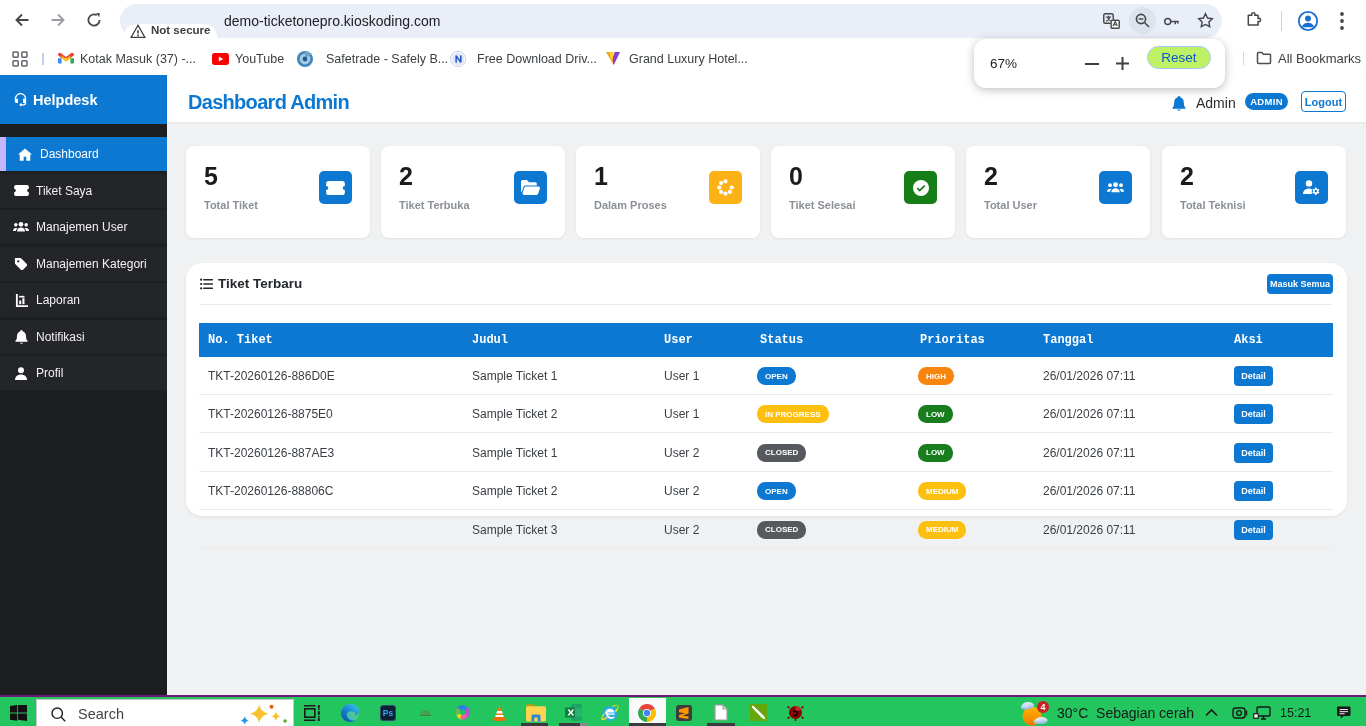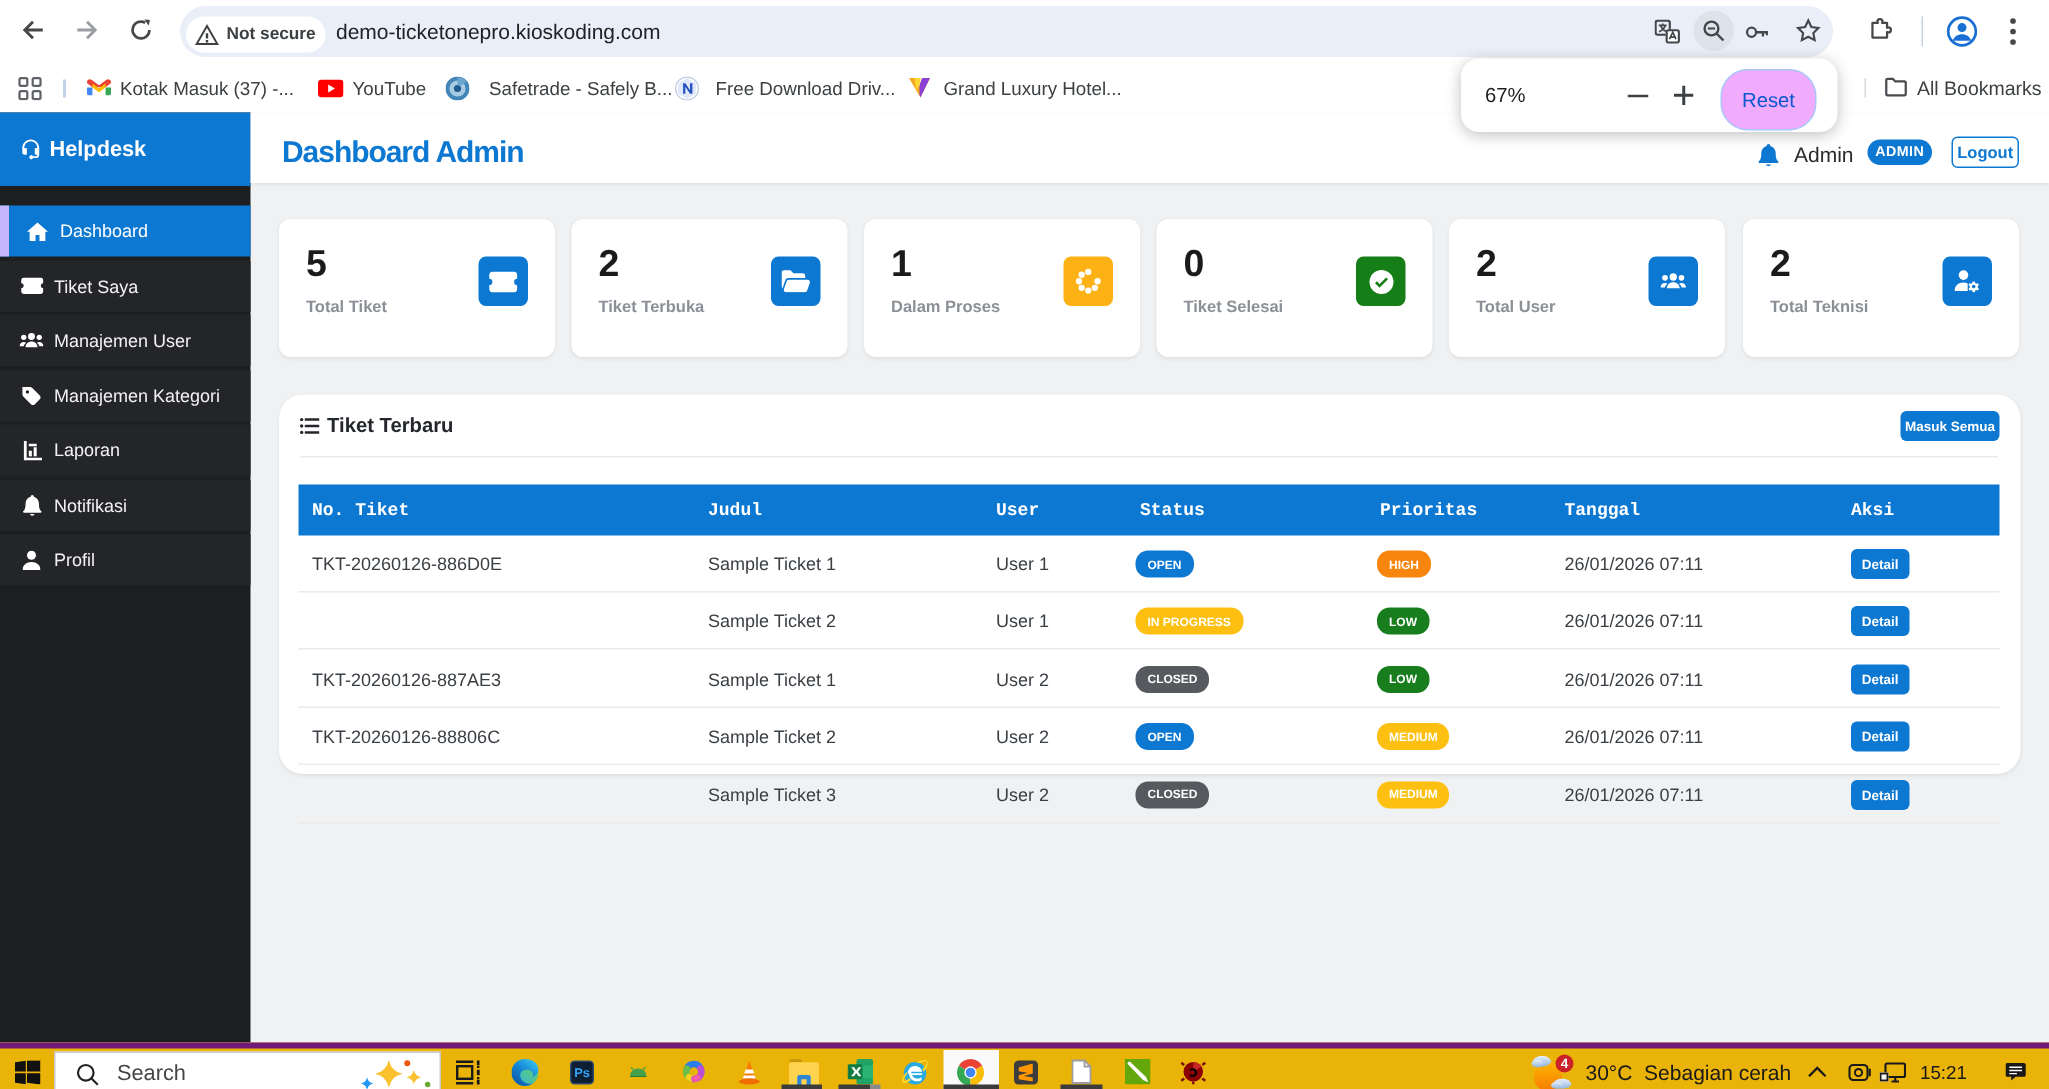--- a/index.html
+++ b/index.html
@@ -5,28 +5,28 @@
 * { margin:0; padding:0; box-sizing:border-box; }
 html,body { width:1366px; height:726px; overflow:hidden; }
 body { font-family:"Liberation Sans", sans-serif; position:relative; background:#fff; }
 .abs { position:absolute; }
 svg { display:block; }
 
 
 #toolbar { left:0; top:0; width:1366px; height:42px; background:#fff; }
 #bookmarks { left:0; top:42px; width:1366px; height:33px; background:#fff; }
 #addrpill { left:120px; top:4px; width:1102px; height:34px; background:#e9eef8; border-radius:17px; }
-#notsec { left:124px; top:11px; width:93px; height:24px; background:#fff; border-radius:12px; display:flex; align-items:center; padding:0 0 0 6px; }
+#notsec { left:124px; top:24px; width:93px; height:24px; background:#fff; border-radius:12px; display:flex; align-items:flex-start; padding:0 0 0 6px; }
 #notsec span { font-size:11.5px; color:#3c4043; font-weight:bold; margin-left:5px; }
 #url { left:224px; top:0; height:42px; display:flex; align-items:center; font-size:14px; color:#202124; }
 .bmitem { display:flex; align-items:center; font-size:12.5px; color:#3c4043; }
 
 #zoompopup { left:974px; top:39px; width:251px; height:49px; background:#fff; border-radius:12px; box-shadow:0 2px 10px rgba(0,0,0,.25); z-index:50; }
 #zoompopup .pct { position:absolute; left:16px; top:0; height:49px; display:flex; align-items:center; font-size:13.5px; color:#1f1f1f; }
-#resetbtn { position:absolute; left:173px; top:7px; width:64px; height:41px; border:1px solid #a9c6f8; border-radius:18px; display:flex; align-items:center; justify-content:center; font-size:13.5px; color:#0b57d0; background:#f0abfc; }
+#resetbtn { position:absolute; left:173px; top:7px; width:64px; height:23px; border:1px solid #a9c6f8; border-radius:18px; display:flex; align-items:center; justify-content:center; font-size:13.5px; color:#0b57d0; background:#bef264; }
 
 
 #page { left:0; top:75px; width:1366px; height:620px; background:#f0f1f2; }
 #sidebar { left:0; top:0; width:167px; height:620px; background:#1d1e20; }
 #sbhead { left:0; top:0; width:167px; height:49px; background:#0d78d2; display:flex; align-items:center; }
 #sbhead .t { color:#fff; font-weight:bold; font-size:14.5px; margin-left:5px; }
 .mitem { position:absolute; left:0; width:167px; height:34px; background:#242528; color:#f2f2f2; font-size:12px; display:flex; align-items:center; }
 .mitem .ic { width:16px; margin-left:13px; margin-right:7px; display:flex; justify-content:center; }
 .mitem.active { background:#0d78d2; border-left:6px solid #c4b5fd; color:#fff; }
 .mitem.active .ic { margin-left:11px; }
@@ -55,21 +55,21 @@
 .badge { border-radius:8.5px; color:#fff; font-size:8px; font-weight:bold; padding:4.5px 8px; letter-spacing:0; }
 .b-open { background:#0d78d2; }
 .b-prog { background:#fdc010; }
 .b-closed { background:#565a5e; }
 .b-high { background:#f8850d; }
 .b-low { background:#187d1d; }
 .b-med { background:#fdc010; }
 .detailbtn { width:39px; height:20px; background:#0d78d2; border-radius:4px; color:#fff; font-size:9px; font-weight:bold; display:flex; align-items:center; justify-content:center; }
 
 
-#taskbar { left:0; top:695px; width:1366px; height:31px; background:#eab308; border-top:4px solid #701a75; }
+#taskbar { left:0; top:695px; width:1366px; height:31px; background:#22c55e; border-top:2px solid #701a75; }
 #searchbox { position:absolute; left:36px; top:2px; width:258px; height:29px; background:#fff; border:1px solid #c8c8c8; }
 #searchbox span { position:absolute; left:41px; top:6px; font-size:14.5px; color:#454545; }
 .underline { position:absolute; bottom:0; height:3px; background:#3b3b3b; }
 #traytxt { position:absolute; left:1057px; top:8px; font-size:14px; color:#191919; }
 #timetxt { position:absolute; left:1280px; top:9px; font-size:12.5px; color:#191919; }
 </style>
 </head>
 <body>
 
 <div class="abs" id="toolbar">
@@ -383,20 +383,21 @@
         </div>
       <div class="td" style="left:719px">
           <span class="badge b-high">HIGH</span>
         </div>
       <div class="td" style="left:844px">26/01/2026 07:11</div>
       <div class="td" style="left:1035px">
           <span class="detailbtn">Detail</span>
         </div>
     </div>
     <div class="trow" style="top:132.4px">
+      <div class="td" style="left:9px">TKT-20260126-8875E0</div>
       <div class="td" style="left:273px">Sample Ticket 2</div>
       <div class="td" style="left:465px">User 1</div>
       <div class="td" style="left:558px">
           <span class="badge b-prog">IN PROGRESS</span>
         </div>
       <div class="td" style="left:719px">
           <span class="badge b-low">LOW</span>
         </div>
       <div class="td" style="left:844px">26/01/2026 07:11</div>
       <div class="td" style="left:1035px">

